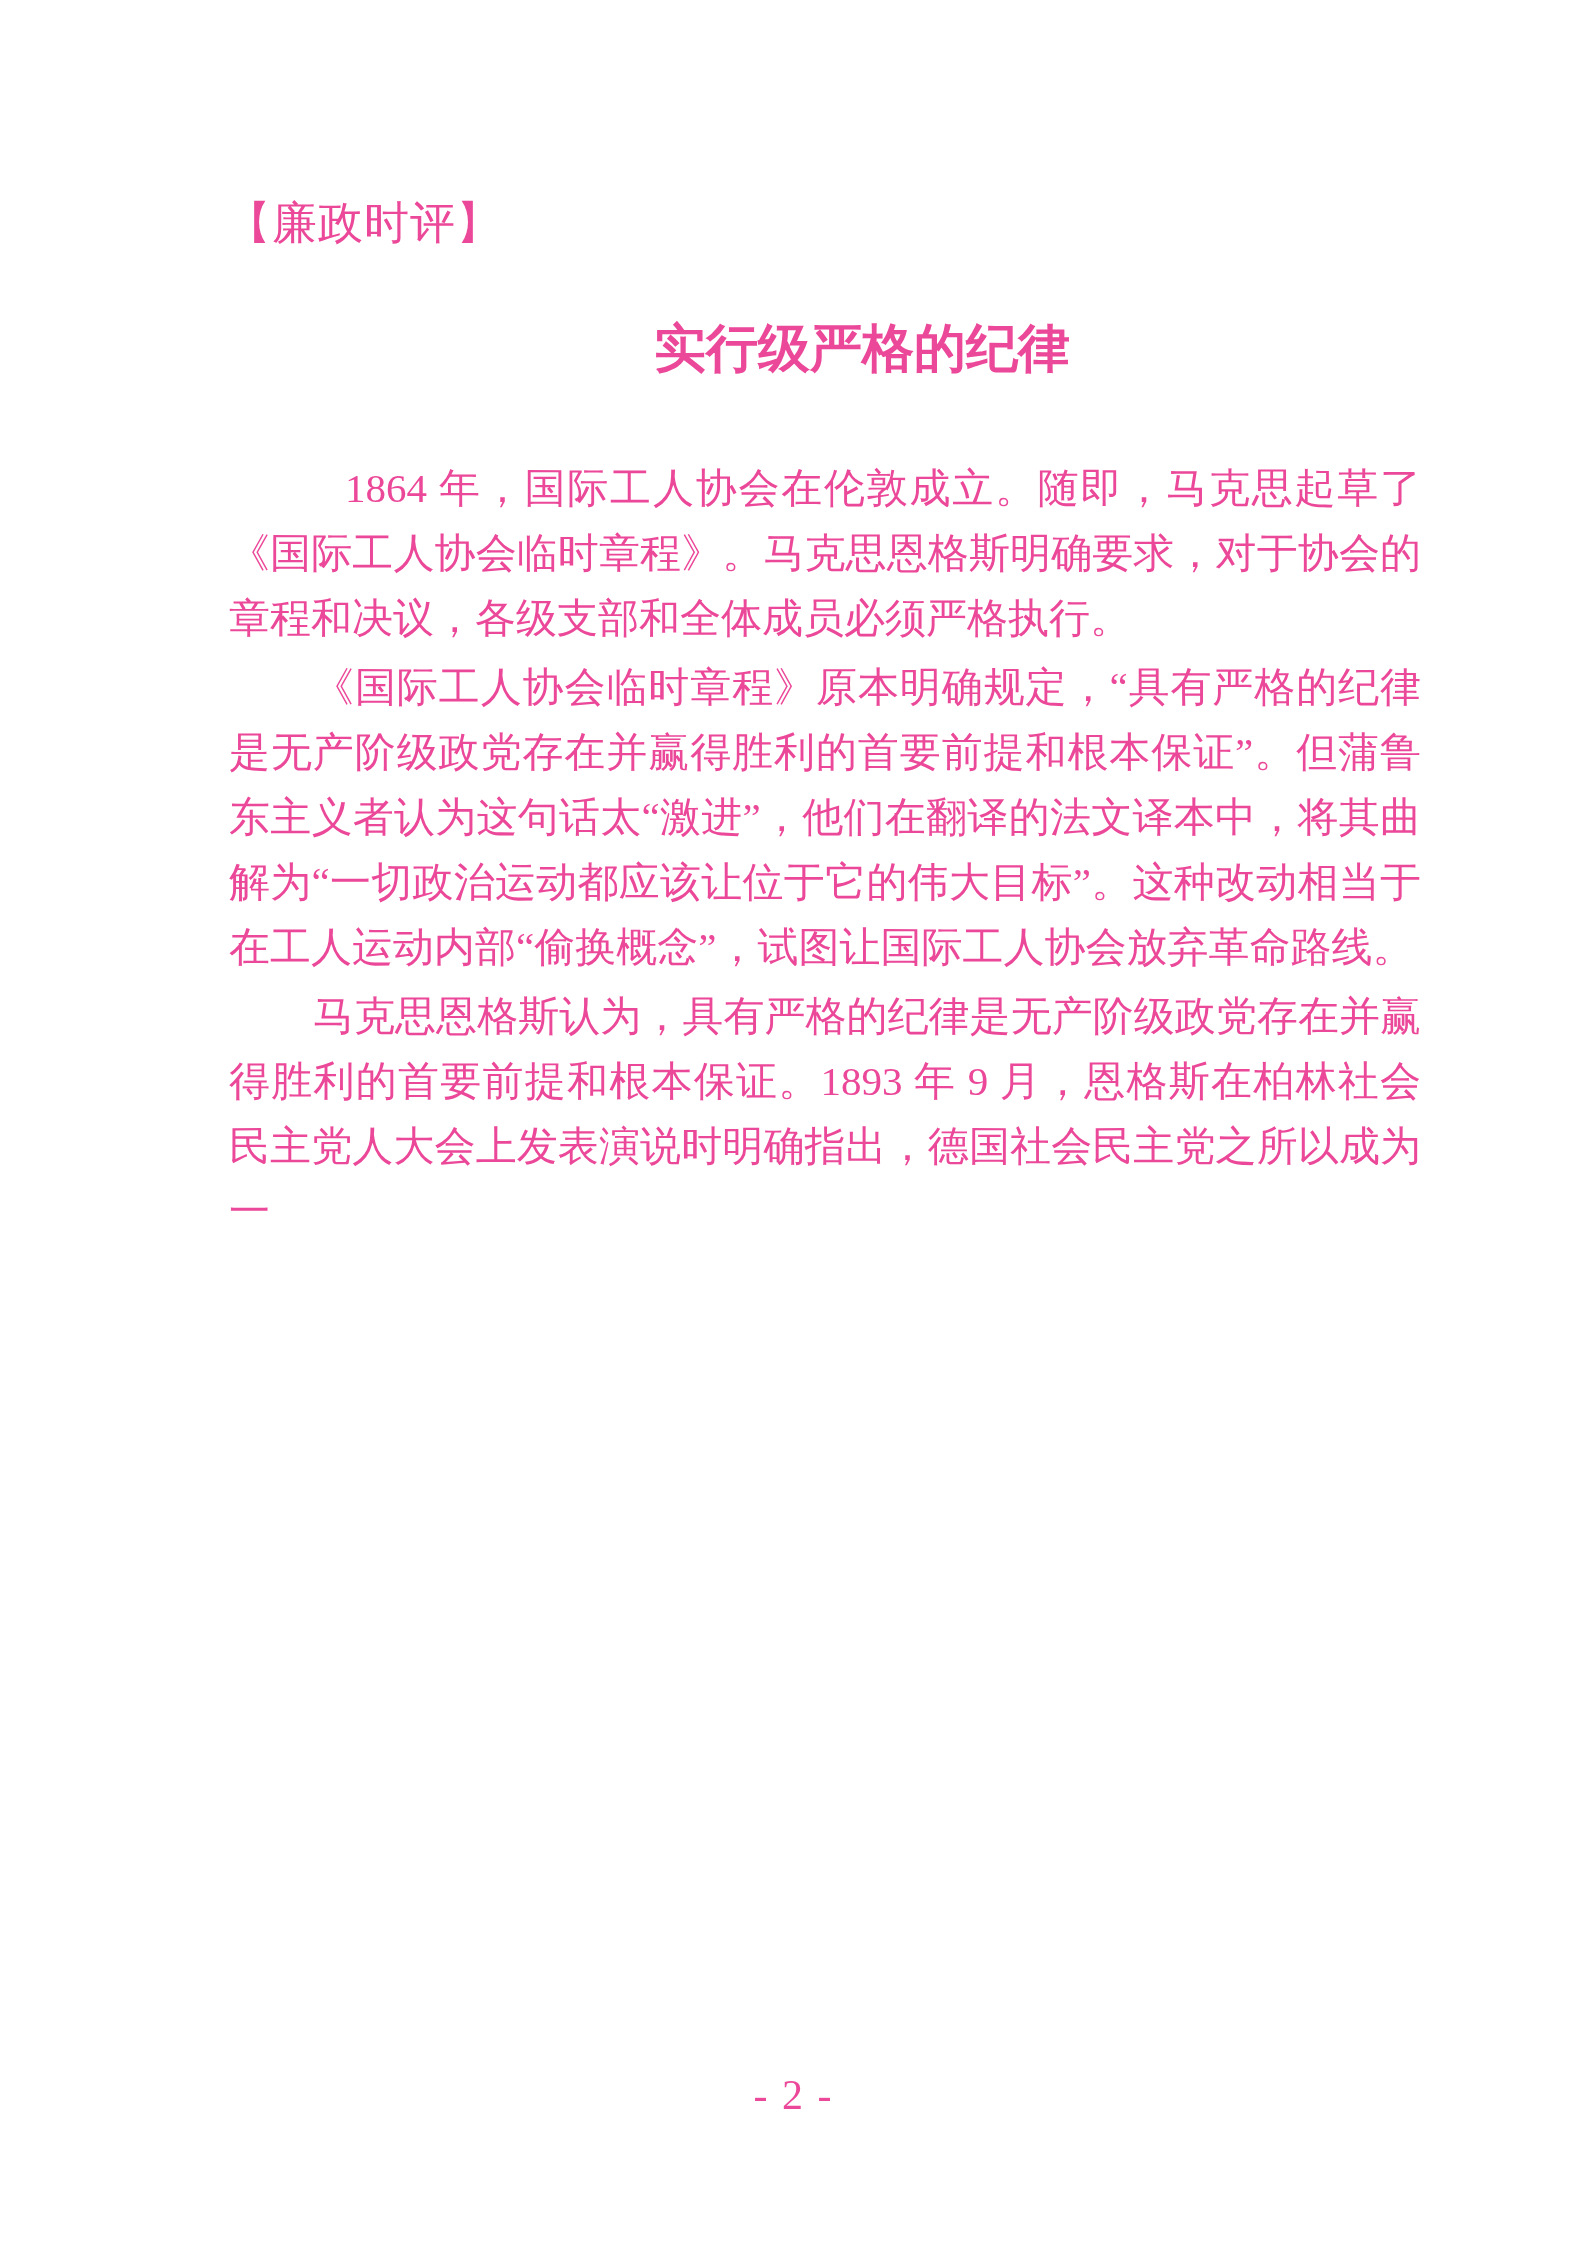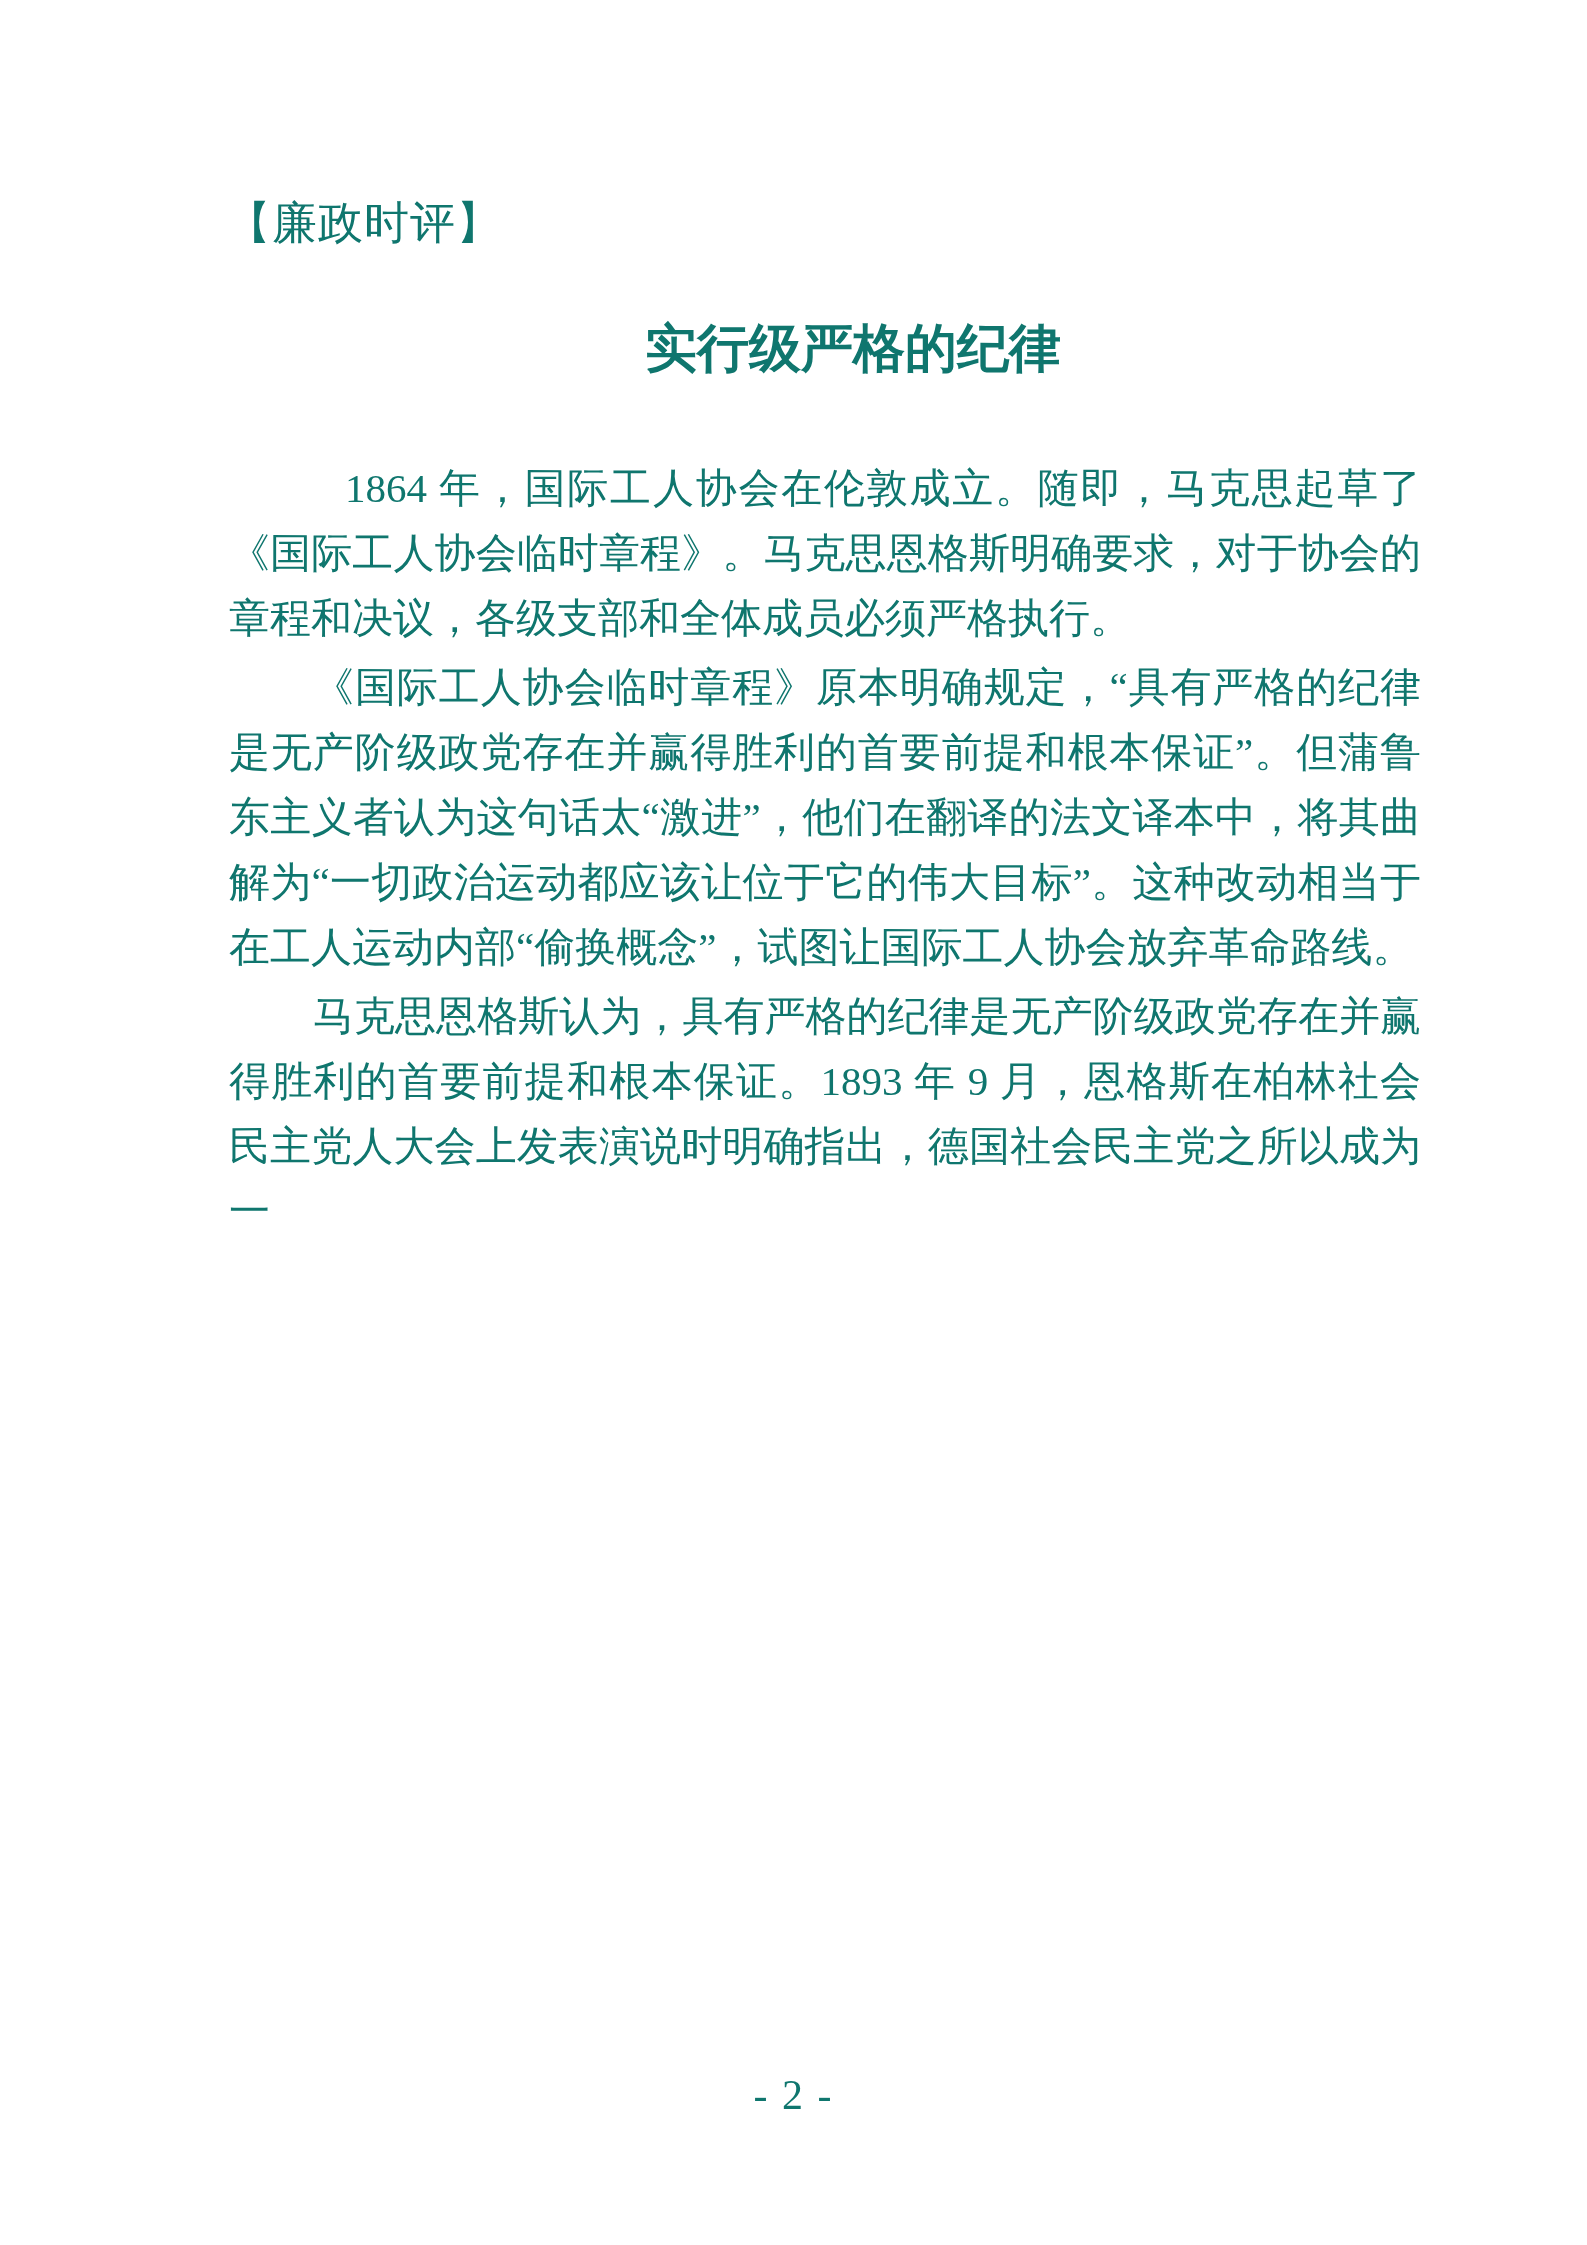--- a/index.html
+++ b/index.html
@@ -5,36 +5,36 @@
   html, body {
     margin: 0;
     padding: 0;
     background: #ffffff;
   }
   .page {
     position: relative;
     width: 1587px;
     height: 2245px;
     background: #ffffff;
-    color: #0f766e;
+    color: #ec4899;
     font-family: "Liberation Serif", serif;
     overflow: hidden;
   }
   .category-tag {
     position: absolute;
     left: 226px;
     top: 198px;
     font-size: 45px;
     line-height: 1.15;
     letter-spacing: 1px;
     white-space: nowrap;
   }
   .doc-title {
     position: absolute;
-    left: 220px;
+    left: 229px;
     top: 318px;
     width: 1200px;
     padding-left: 66px;
     box-sizing: border-box;
     text-align: center;
     font-size: 52px;
     font-weight: bold;
     line-height: 1.2;
     white-space: nowrap;
   }

